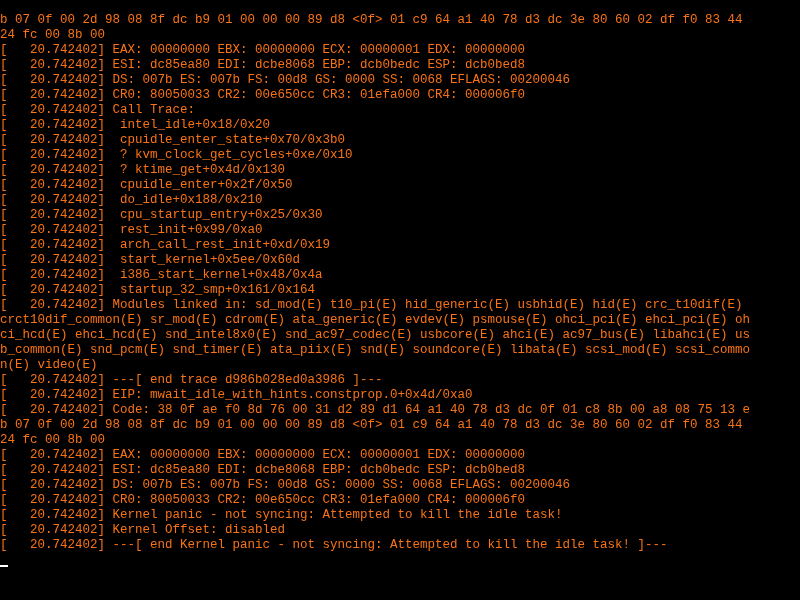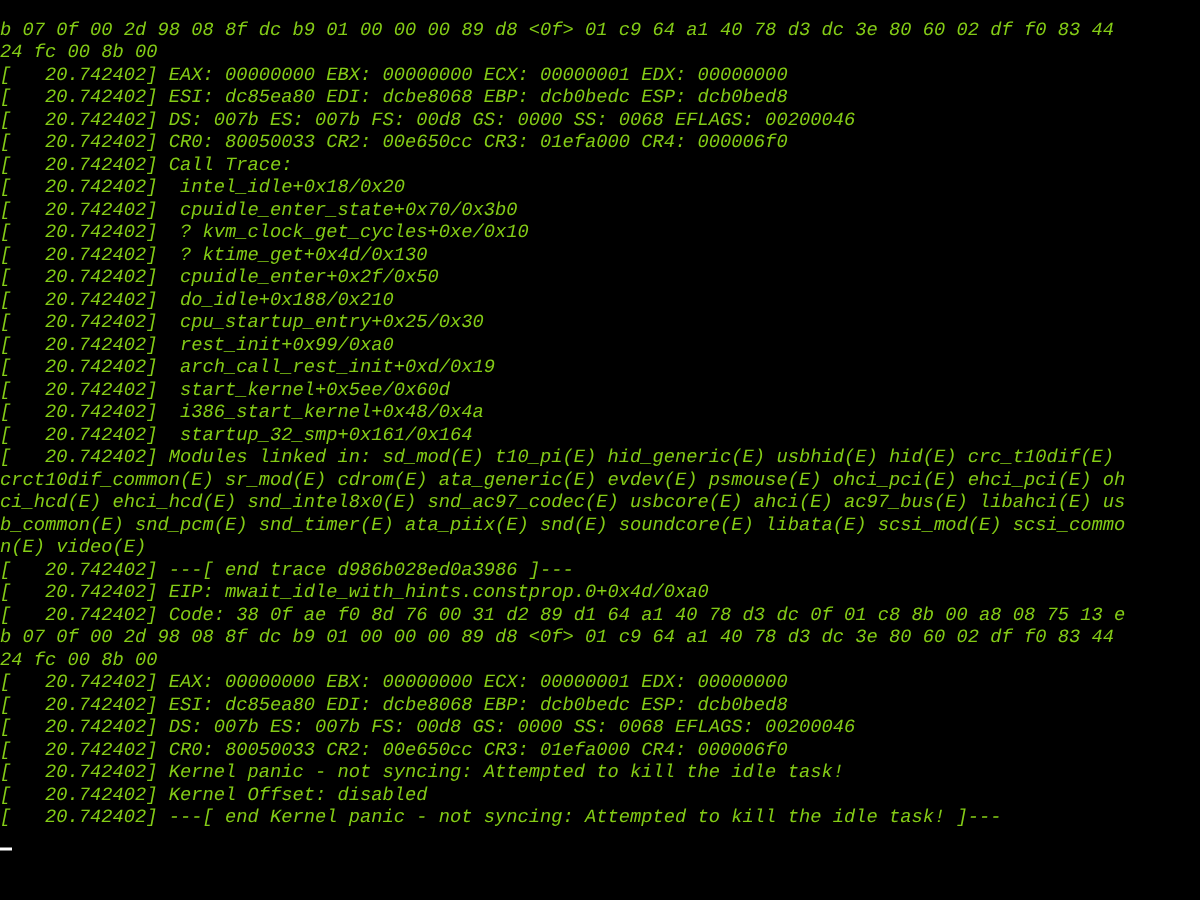--- a/index.html
+++ b/index.html
@@ -7,25 +7,24 @@
     padding: 0;
     width: 800px;
     height: 600px;
     background: #000;
     overflow: hidden;
   }
   #console {
     font-family: "Courier New", monospace;
     font-size: 12.5px;
     line-height: 15px;
-    color: #84cc16;
+    color: #f97316;
     white-space: pre;
     padding: 0;
     letter-spacing: 0;
-    font-style: italic;
   }
   .cursor {
     display: inline-block;
     width: 8px;
     height: 2px;
     background: #fff;
     vertical-align: bottom;
     margin-bottom: 1px;
   }
 </style>

